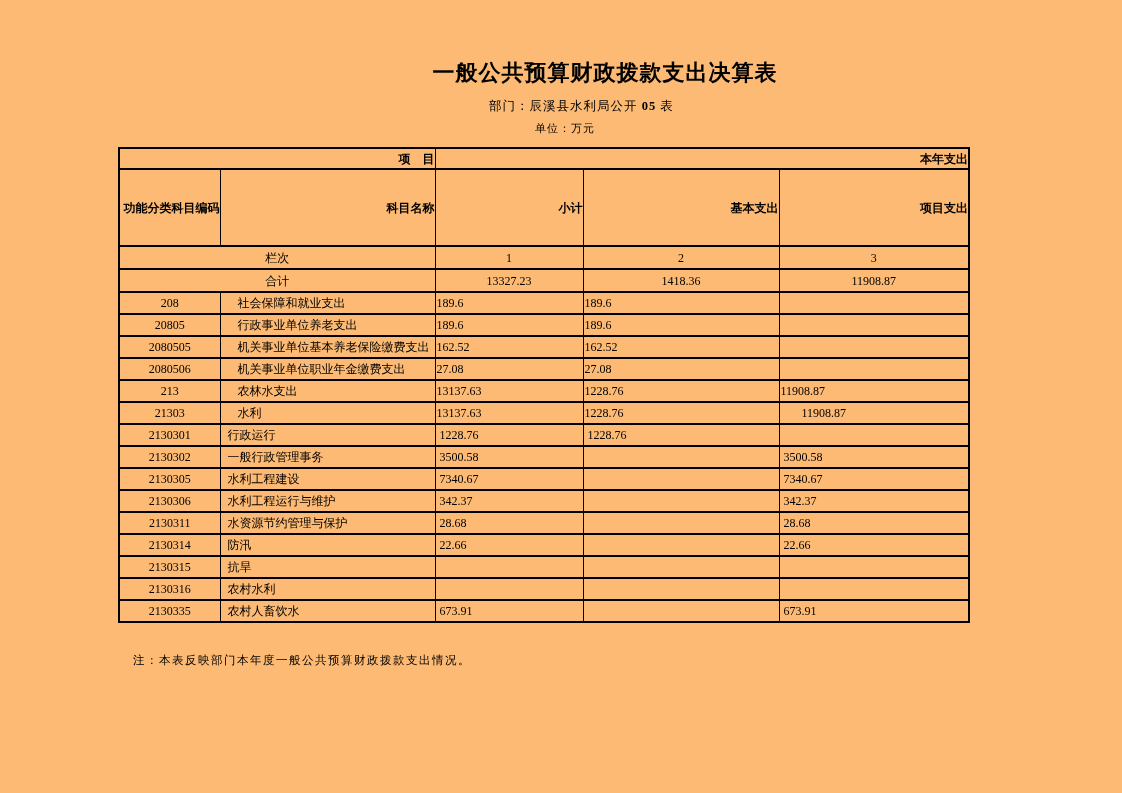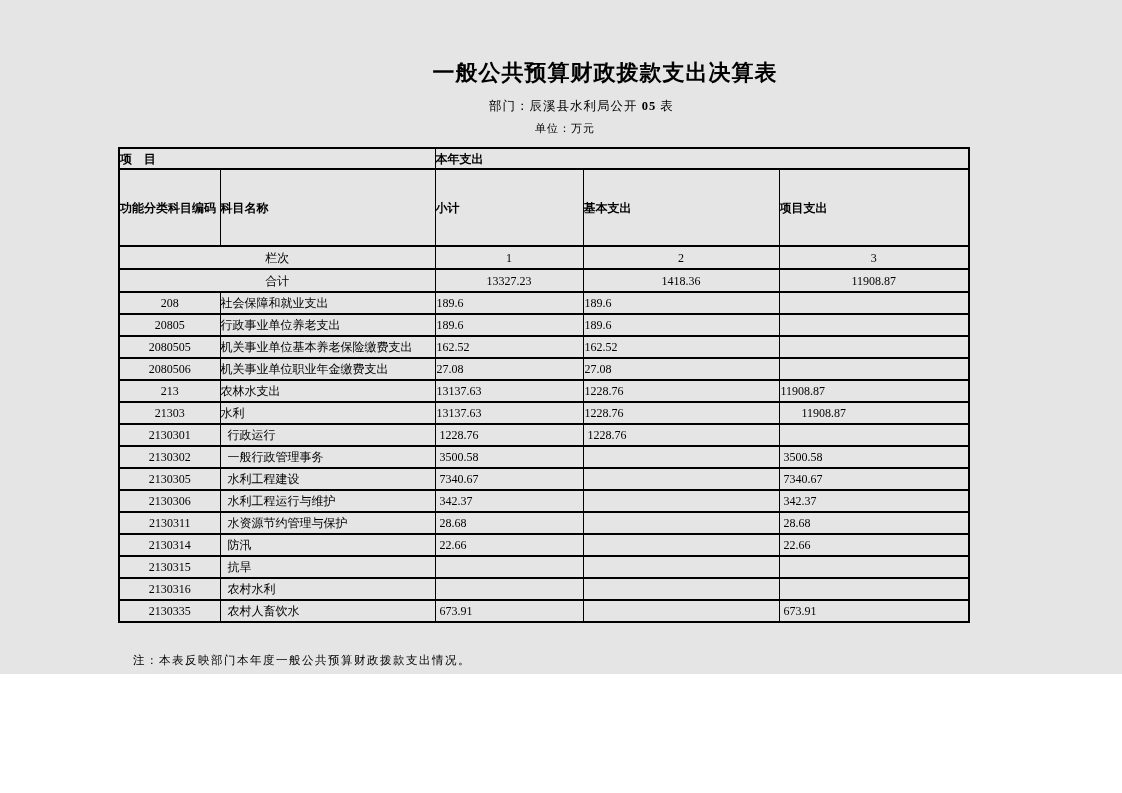--- a/index.html
+++ b/index.html
@@ -1,41 +1,41 @@
 <!DOCTYPE html>
 <html><head>
 <meta charset="utf-8">
 <style>
   html,body{margin:0;padding:0;background:#ffffff;}
   body{width:1122px;height:793px;color:#000;font-family:"Liberation Serif","DejaVu Serif",serif;}
-  .page{position:relative;width:1122px;height:674px;background:#e5e5e5;overflow:hidden;}
+  .page{position:relative;width:1122px;height:793px;background:#fdba74;overflow:hidden;}
 
   .title{position:absolute;top:60px;left:90px;width:1030px;margin:0;text-align:center;
          font-family:"Liberation Sans","DejaVu Sans",sans-serif;font-weight:bold;
          font-size:22px;line-height:26px;letter-spacing:1px;}
 
   .dept{position:absolute;top:98px;left:489px;font-size:12.5px;letter-spacing:1px;}
   .dept .num{font-weight:bold;font-family:"Liberation Serif",serif;}
   .unit{position:absolute;top:121px;left:535px;font-size:11px;letter-spacing:1px;}
 
   table.budget{position:absolute;top:147px;left:118px;width:850px;border-collapse:collapse;
                table-layout:fixed;border:2px solid #000;}
   .budget th,.budget td{border-left:1px solid #000;border-right:1px solid #000;
                border-top:2px solid #000;border-bottom:2px solid #000;
                padding:0;font-size:12px;line-height:1;white-space:nowrap;overflow:hidden;
                font-weight:normal;vertical-align:middle;}
-  .budget thead th{font-weight:bold;text-align:left;}
+  .budget thead th{font-weight:bold;text-align:right;}
   tr.r1{height:21px;}
   tr.r2{height:77px;}
   tr.rx{height:23px;}
   tr.data{height:22px;}
   td.center{text-align:center;}
   td.code{text-align:center;margin-top:45px;}
   td.name,td.num{text-align:left;}
-  tr.lv1 td.name{}
+  tr.lv1 td.name{padding-left:17px;}
   tr.lv2 td.name{padding-left:7px;}
   tr.lv1 td.num{padding-left:1px;}
   tr.lv2 td.num{padding-left:4px;}
   td.xind{padding-left:22px !important;}
 
   .note{position:absolute;top:653px;left:133px;font-size:11.5px;letter-spacing:1.5px;}
 </style>
 </head>
 <body>
 

